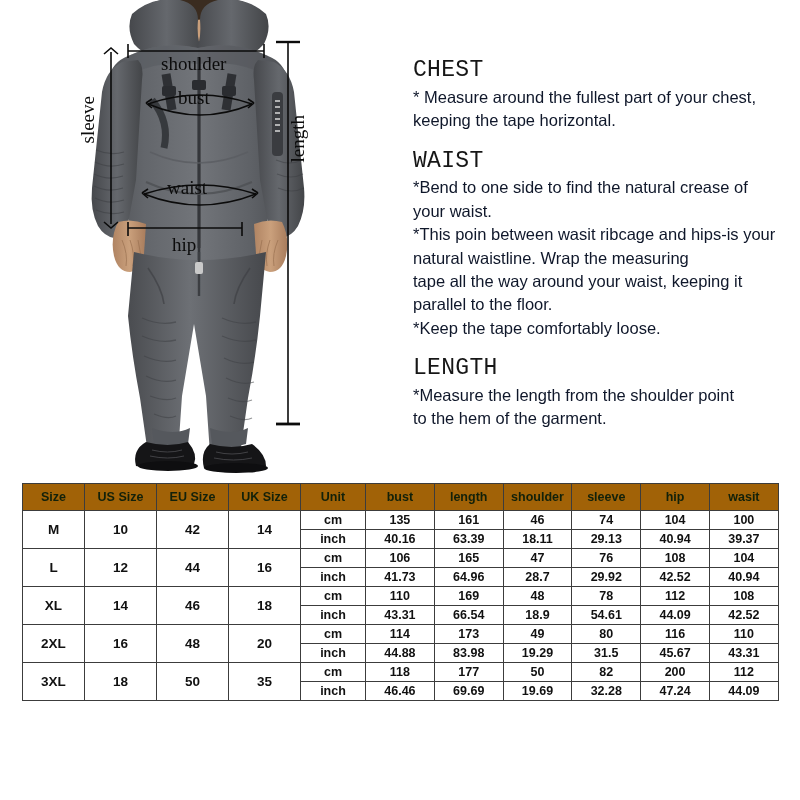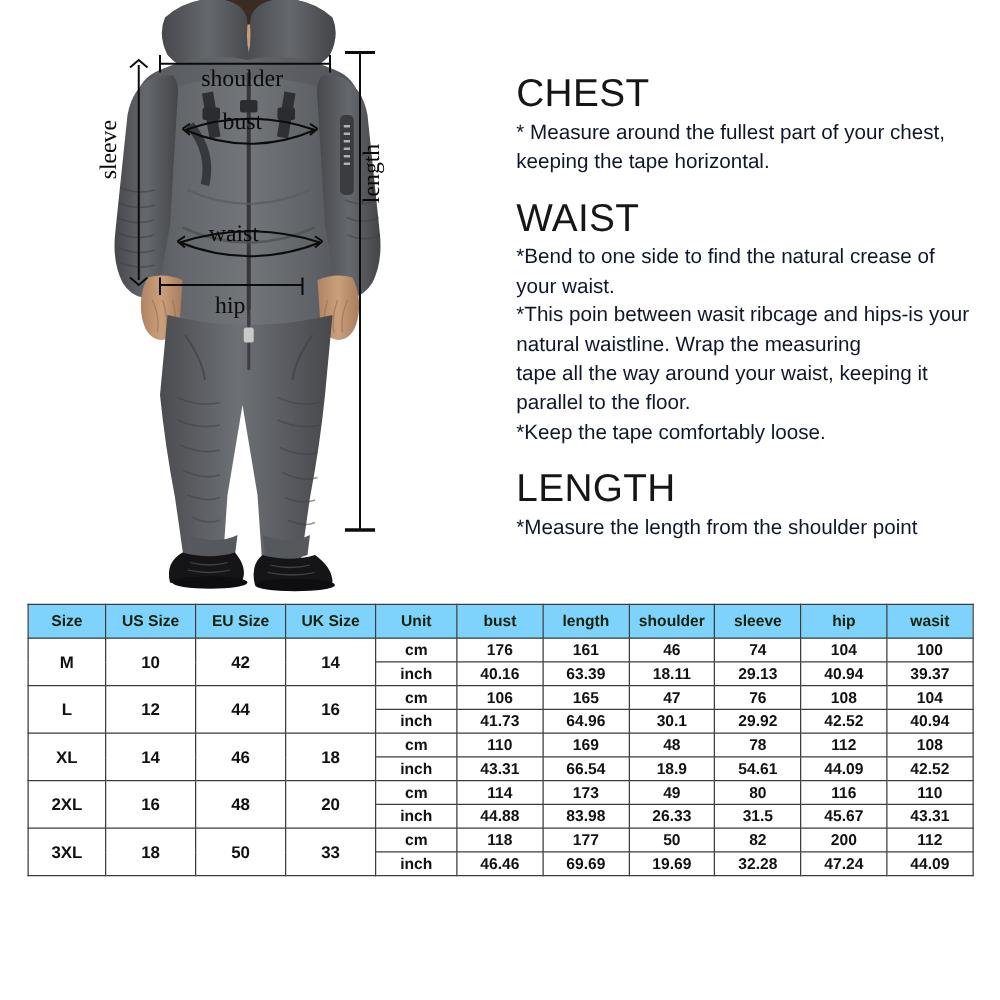--- a/index.html
+++ b/index.html
@@ -62,22 +62,22 @@
 
   
   .desc-panel {
     position: absolute;
     left: 413px; top: 58px;
     width: 375px;
   }
   .desc-block { margin-bottom: 16px; }
   .desc-block:last-child { margin-bottom: 0; }
   .desc-head {
-    font-family: Liberation Sans, sans-serif;
-    font-size: 31px;
+    font-family: Liberation Mono, monospace;
+    font-size: 23px;
     font-weight: 400;
     color: #161616;
     letter-spacing: 0.3px;
     line-height: 1.12;
     margin: 0 0 2px 0;
   }
   .desc-line {
     font-family: "Liberation Sans", sans-serif;
     font-size: 16.5px;
     color: #0f172a;
@@ -100,21 +100,21 @@
   table.size-table th,
   table.size-table td {
     border: 1.5px solid #3c3c3c;
     text-align: center;
     vertical-align: middle;
     font-weight: bold;
     color: #111111;
     padding: 0;
   }
   table.size-table thead th {
-    background: #7dd3fc;
+    background: #a16207;
     height: 27px;
     font-size: 12.5px;
     color: #12210a;
   }
   table.size-table td.size-cell,
   table.size-table td.num-cell {
     height: 38px;
     font-size: 13.5px;
     background: #ffffff;
   }
@@ -322,20 +322,21 @@
         <p class="desc-line">your waist.</p>
         <p class="desc-line">*This poin between wasit ribcage and hips-is your</p>
         <p class="desc-line">natural waistline. Wrap the measuring</p>
         <p class="desc-line">tape all the way around your waist, keeping it</p>
         <p class="desc-line">parallel to the floor.</p>
         <p class="desc-line">*Keep the tape comfortably loose.</p>
       </div>
       <div class="desc-block">
         <div class="desc-head">LENGTH</div>
         <p class="desc-line">*Measure the length from the shoulder point</p>
+        <p class="desc-line">to the hem of the garment.</p>
       </div>
     </div>
 
   <div class="table-wrap">
     <table class="size-table">
       <colgroup>
         <col class="c-size">
           <col class="c-us">
           <col class="c-eu">
           <col class="c-uk">
@@ -362,21 +363,21 @@
             <th>wasit</th>
           </tr>
       </thead>
       <tbody>
           <tr>
             <td class="size-cell" rowspan="2">M</td>
             <td class="num-cell" rowspan="2">10</td>
             <td class="num-cell" rowspan="2">42</td>
             <td class="num-cell" rowspan="2">14</td>
             <td class="unit-cell">cm</td>
-            <td class="val-cell">176</td>
+            <td class="val-cell">135</td>
             <td class="val-cell">161</td>
             <td class="val-cell">46</td>
             <td class="val-cell">74</td>
             <td class="val-cell">104</td>
             <td class="val-cell">100</td>
           </tr>
           <tr>
             <td class="unit-cell">inch</td>
             <td class="val-cell">40.16</td>
             <td class="val-cell">63.39</td>
@@ -395,21 +396,21 @@
             <td class="val-cell">165</td>
             <td class="val-cell">47</td>
             <td class="val-cell">76</td>
             <td class="val-cell">108</td>
             <td class="val-cell">104</td>
           </tr>
           <tr>
             <td class="unit-cell">inch</td>
             <td class="val-cell">41.73</td>
             <td class="val-cell">64.96</td>
-            <td class="val-cell">30.1</td>
+            <td class="val-cell">28.7</td>
             <td class="val-cell">29.92</td>
             <td class="val-cell">42.52</td>
             <td class="val-cell">40.94</td>
           </tr>
           <tr>
             <td class="size-cell" rowspan="2">XL</td>
             <td class="num-cell" rowspan="2">14</td>
             <td class="num-cell" rowspan="2">46</td>
             <td class="num-cell" rowspan="2">18</td>
             <td class="unit-cell">cm</td>
@@ -439,30 +440,30 @@
             <td class="val-cell">173</td>
             <td class="val-cell">49</td>
             <td class="val-cell">80</td>
             <td class="val-cell">116</td>
             <td class="val-cell">110</td>
           </tr>
           <tr>
             <td class="unit-cell">inch</td>
             <td class="val-cell">44.88</td>
             <td class="val-cell">83.98</td>
-            <td class="val-cell">26.33</td>
+            <td class="val-cell">19.29</td>
             <td class="val-cell">31.5</td>
             <td class="val-cell">45.67</td>
             <td class="val-cell">43.31</td>
           </tr>
           <tr>
             <td class="size-cell" rowspan="2">3XL</td>
             <td class="num-cell" rowspan="2">18</td>
             <td class="num-cell" rowspan="2">50</td>
-            <td class="num-cell" rowspan="2">33</td>
+            <td class="num-cell" rowspan="2">35</td>
             <td class="unit-cell">cm</td>
             <td class="val-cell">118</td>
             <td class="val-cell">177</td>
             <td class="val-cell">50</td>
             <td class="val-cell">82</td>
             <td class="val-cell">200</td>
             <td class="val-cell">112</td>
           </tr>
           <tr>
             <td class="unit-cell">inch</td>

